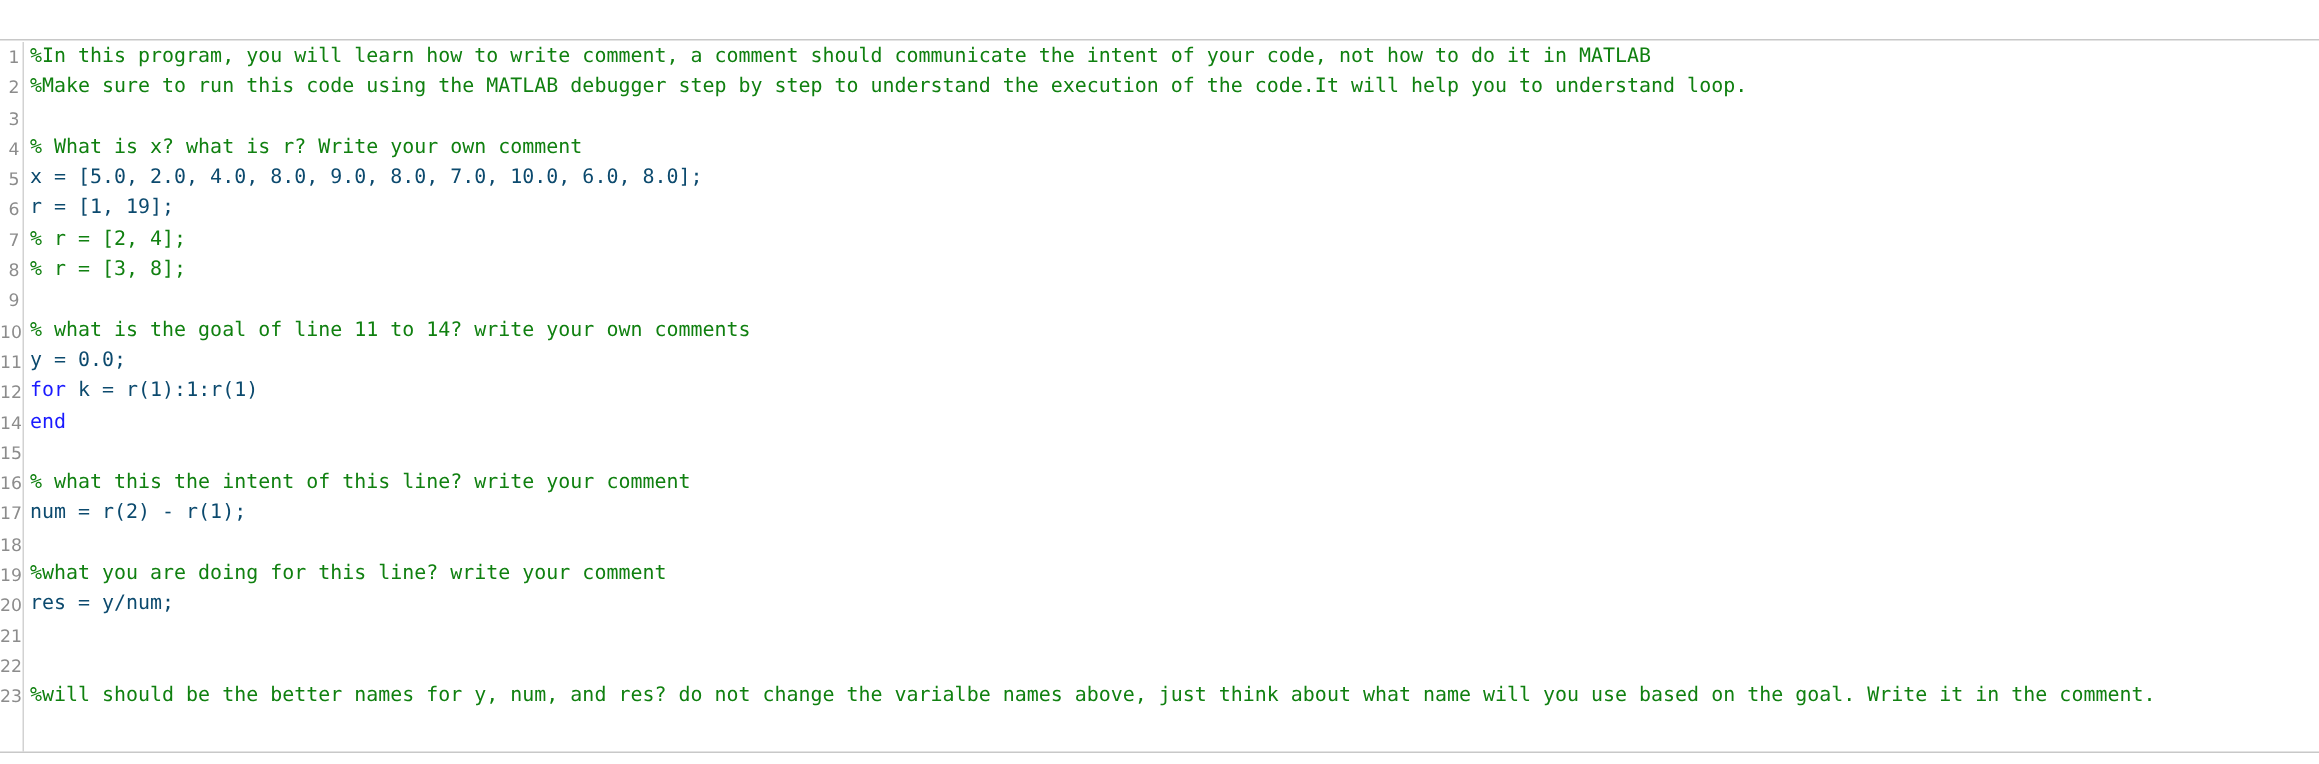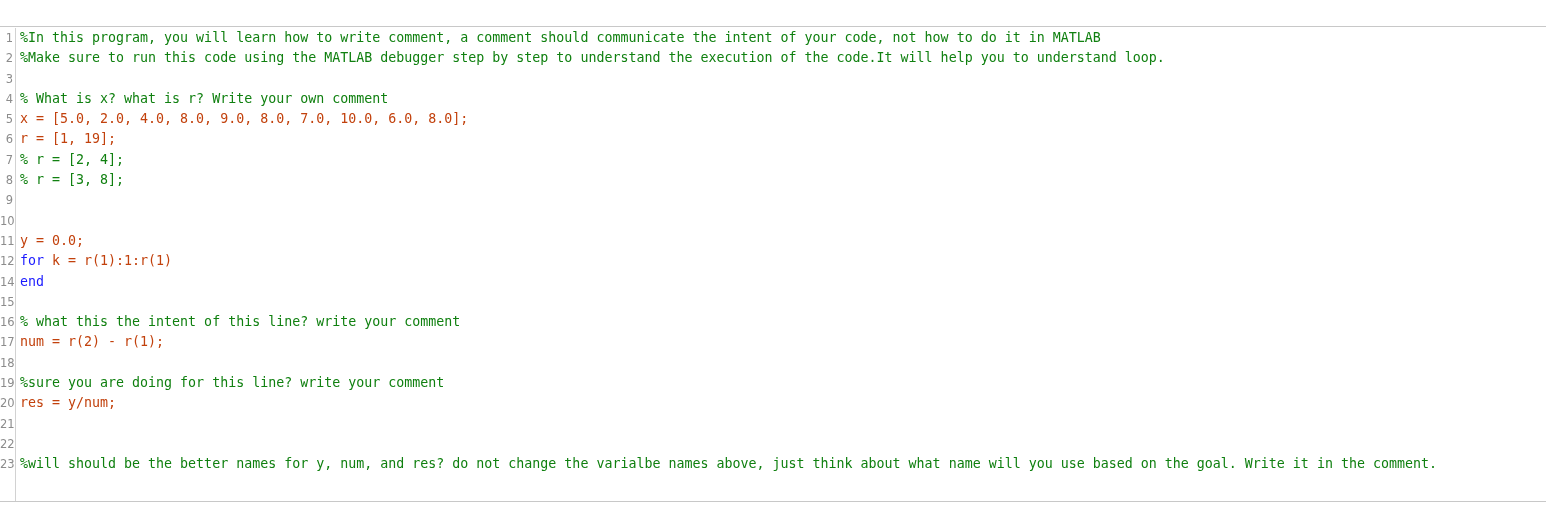--- a/index.html
+++ b/index.html
@@ -89,49 +89,49 @@
     position: absolute;
     left: 20px;
     top: 0;
     line-height: 20.3px;
     white-space: pre;
     color: #000000;
   }
 
   .tok-comment { color: #108010; text-align: center; }
   .tok-keyword { color: #1a1aff; margin-top: 22px; }
-  .tok-plain   { color: #c2410c; }
+  .tok-plain   { color: #0c4a6e; }
 </style>
 </head>
 <body>
 
 <div id="editor-root">
 
   <div class="editor-topbar"></div>
 
   <div class="code-area">
     <div id="code-lines">
         <div class="code-line"><span class="line-no">1</span><span class="line-text"><span class="tok-comment">%In this program, you will learn how to write comment, a comment should communicate the intent of your code, not how to do it in MATLAB</span></span></div>
         <div class="code-line"><span class="line-no">2</span><span class="line-text"><span class="tok-comment">%Make sure to run this code using the MATLAB debugger step by step to understand the execution of the code.It will help you to understand loop.</span></span></div>
         <div class="code-line"><span class="line-no">3</span></div>
         <div class="code-line"><span class="line-no">4</span><span class="line-text"><span class="tok-comment">% What is x? what is r? Write your own comment</span></span></div>
         <div class="code-line"><span class="line-no">5</span><span class="line-text"><span class="tok-plain">x = [5.0, 2.0, 4.0, 8.0, 9.0, 8.0, 7.0, 10.0, 6.0, 8.0];</span></span></div>
         <div class="code-line"><span class="line-no">6</span><span class="line-text"><span class="tok-plain">r = [1, 19];</span></span></div>
         <div class="code-line"><span class="line-no">7</span><span class="line-text"><span class="tok-comment">% r = [2, 4];</span></span></div>
         <div class="code-line"><span class="line-no">8</span><span class="line-text"><span class="tok-comment">% r = [3, 8];</span></span></div>
         <div class="code-line"><span class="line-no">9</span><span class="line-text"></span></div>
-        <div class="code-line"><span class="line-no">10</span></div>
+        <div class="code-line"><span class="line-no">10</span><span class="line-text"><span class="tok-comment">% what is the goal of line 11 to 14? write your own comments</span></span></div>
         <div class="code-line"><span class="line-no">11</span><span class="line-text"><span class="tok-plain">y = 0.0;</span></span></div>
         <div class="code-line"><span class="line-no">12</span><span class="line-text"><span class="tok-keyword">for</span><span class="tok-plain"> k = r(1):1:r(1)</span></span></div>
         <div class="code-line"><span class="line-no">14</span><span class="line-text"><span class="tok-keyword">end</span></span></div>
         <div class="code-line"><span class="line-no">15</span><span class="line-text"></span></div>
         <div class="code-line"><span class="line-no">16</span><span class="line-text"><span class="tok-comment">% what this the intent of this line? write your comment</span></span></div>
         <div class="code-line"><span class="line-no">17</span><span class="line-text"><span class="tok-plain">num = r(2) - r(1);</span></span></div>
         <div class="code-line"><span class="line-no">18</span><span class="line-text"></span></div>
-        <div class="code-line"><span class="line-no">19</span><span class="line-text"><span class="tok-comment">%sure you are doing for this line? write your comment</span></span></div>
+        <div class="code-line"><span class="line-no">19</span><span class="line-text"><span class="tok-comment">%what you are doing for this line? write your comment</span></span></div>
         <div class="code-line"><span class="line-no">20</span><span class="line-text"><span class="tok-plain">res = y/num;</span></span></div>
         <div class="code-line"><span class="line-no">21</span><span class="line-text"></span></div>
         <div class="code-line"><span class="line-no">22</span><span class="line-text"></span></div>
         <div class="code-line"><span class="line-no">23</span><span class="line-text"><span class="tok-comment">%will should be the better names for y, num, and res? do not change the varialbe names above, just think about what name will you use based on the goal. Write it in the comment.</span></span></div>
       </div>
   </div>
 
   <div class="gutter-rule"></div>
   <div class="editor-bottomrule"></div>
 

